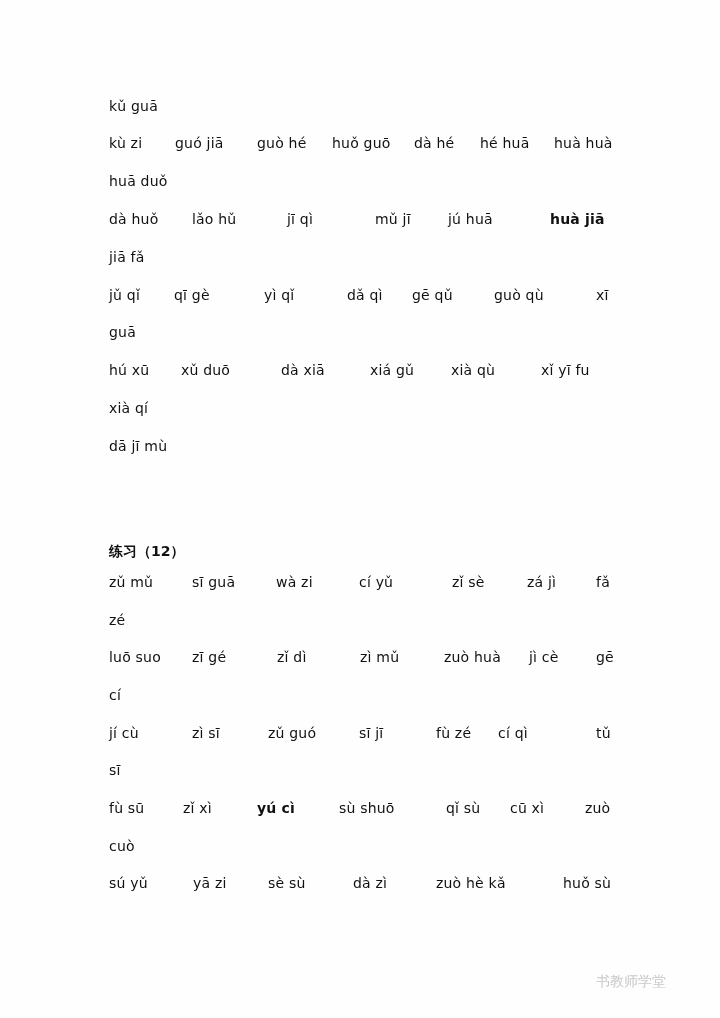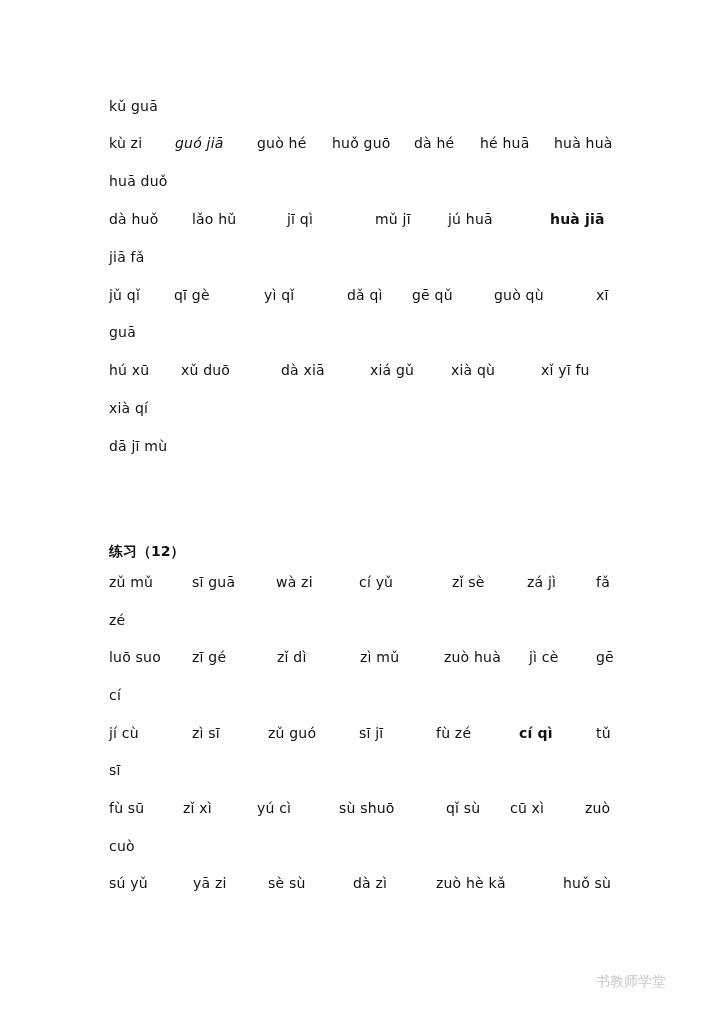--- a/index.html
+++ b/index.html
@@ -69,21 +69,21 @@
 </head>
 <body>
 
 <div class="page">
   <div id="section1">
       <div class="line" style="top: 97px;">
         <span class="word" style="left: 109px;">kǔ guā</span>
       </div>
       <div class="line" style="top: 134px;">
         <span class="word" style="left: 109px;">kù zi</span>
-        <span class="word" style="left: 175px; font-style: italic;">guó jiā</span>
+        <span class="word" style="left: 175px;">guó jiā</span>
         <span class="word" style="left: 257px;">guò hé</span>
         <span class="word" style="left: 332px;">huǒ guō</span>
         <span class="word" style="left: 414px;">dà hé</span>
         <span class="word" style="left: 480px;">hé huā</span>
         <span class="word" style="left: 554px;">huà huà</span>
       </div>
       <div class="line" style="top: 172px;">
         <span class="word" style="left: 109px;">huā duǒ</span>
       </div>
       <div class="line" style="top: 210px;">
@@ -149,30 +149,30 @@
       </div>
       <div class="line" style="top: 686px;">
         <span class="word" style="left: 109px;">cí</span>
       </div>
       <div class="line" style="top: 724px;">
         <span class="word" style="left: 109px;">jí cù</span>
         <span class="word" style="left: 192px;">zì sī</span>
         <span class="word" style="left: 268px;">zǔ guó</span>
         <span class="word" style="left: 359px;">sī jī</span>
         <span class="word" style="left: 436px;">fù zé</span>
-        <span class="word" style="left: 519px; font-weight: bold;">cí qì</span>
+        <span class="word" style="left: 498px;">cí qì</span>
         <span class="word" style="left: 596px;">tǔ</span>
       </div>
       <div class="line" style="top: 761px;">
         <span class="word" style="left: 109px;">sī</span>
       </div>
       <div class="line" style="top: 799px;">
         <span class="word" style="left: 109px;">fù sū</span>
         <span class="word" style="left: 183px;">zǐ xì</span>
-        <span class="word" style="left: 257px;">yú cì</span>
+        <span class="word" style="left: 257px; font-weight: bold;">yú cì</span>
         <span class="word" style="left: 339px;">sù shuō</span>
         <span class="word" style="left: 446px; text-align: center;">qǐ sù</span>
         <span class="word" style="left: 510px;">cū xì</span>
         <span class="word" style="left: 585px;">zuò</span>
       </div>
       <div class="line" style="top: 837px;">
         <span class="word" style="left: 109px;">cuò</span>
       </div>
       <div class="line" style="top: 874px;">
         <span class="word" style="left: 109px;">sú yǔ</span>

